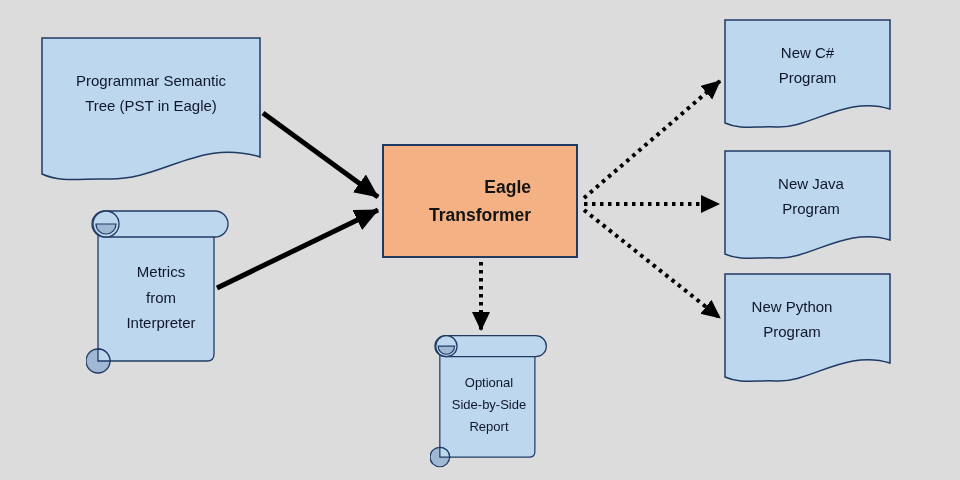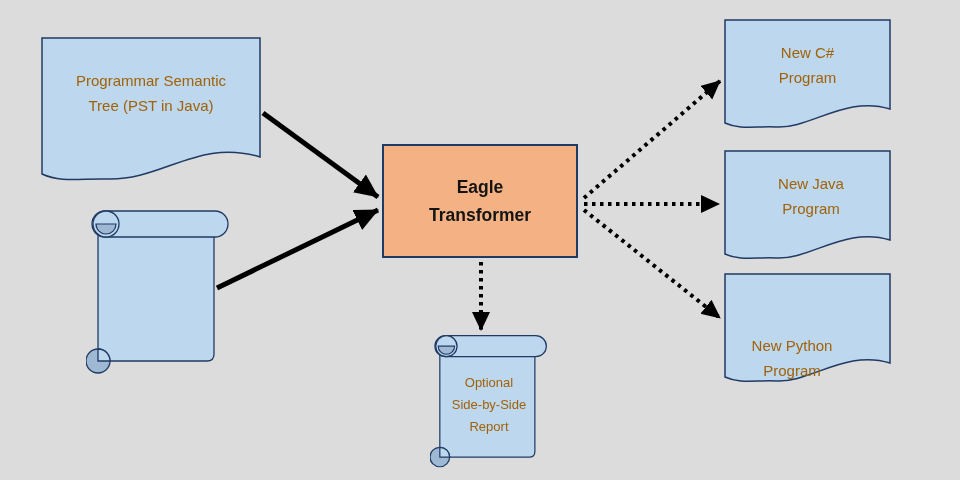--- a/index.html
+++ b/index.html
@@ -13,21 +13,21 @@
   }
   .shape { position: absolute; }
   .shape svg { display: block; }
   .node-label {
     position: absolute;
     display: flex;
     align-items: center;
     justify-content: center;
     text-align: center;
     white-space: pre-line;
-    color: #a16207;
+    color: #0f172a;
     font-size: 15px;
     line-height: 1.7;
     pointer-events: none;
   }
   .label-bold {
     font-weight: bold;
     color: #141414;
     font-size: 17.5px;
     line-height: 1.6;
   }
@@ -38,39 +38,42 @@
 <body>
 
 <div id="canvas">
 
   <div class="shape" style="left:41px; top:37px;">
     <svg width="221" height="150" viewBox="0 0 221 150">
       <path d="M1,1 H219 V120 C158,101 121,144 66,142 C42,141 20,146 1,137 Z" stroke-width="1.5" fill="#bdd7ee" stroke="#203a64"></path>
     </svg>
   </div>
   <div class="node-label" style="left:41px; top:37px; width:220px; height:112px;">Programmar Semantic
-Tree (PST in Java)</div>
+Tree (PST in Eagle)</div>
 
   <div class="shape" style="left:86px; top:209px;">
     <svg width="144" height="168" viewBox="0 0 144 168">
       <path d="M12,26 H128 V145 Q128,152 121,152 H12 Z" stroke-width="1.3" fill="#bdd7ee" stroke="#203a64"></path>
       <circle cx="12" cy="152" r="12" stroke-width="1.3" fill="#9fb8d4" stroke="#203a64"></circle>
       <path d="M12,152 L12,140 A12,12 0 0 1 24,152 Z" stroke-width="1.3" fill="#bdd7ee" stroke="#203a64"></path>
       <rect x="6" y="2" width="136" height="26" rx="13" stroke-width="1.3" fill="#bdd7ee" stroke="#203a64"></rect>
       <circle cx="20" cy="15" r="13" stroke-width="1.3" fill="#bdd7ee" stroke="#203a64"></circle>
       <path d="M10,15 a10,10 0 0 0 20,0 z" stroke-width="1.2" fill="#9fb8d4" stroke="#203a64"></path>
     </svg>
   </div>
+  <div class="node-label" style="left:92px; top:240px; width:138px; height:115px;">Metrics
+from
+Interpreter</div>
 
   <div class="shape" style="left:382px; top:144px;">
     <svg width="196" height="114" viewBox="0 0 196 114">
       <rect x="1" y="1" width="194" height="112" stroke-width="2" fill="#f4b183" stroke="#203a64"></rect>
     </svg>
   </div>
-  <div class="node-label label-bold" style="left:382px; top:144px; width:196px; height:114px;">Eagle
+  <div class="node-label label-bold" style="left:382px; top:144px; width:196px; height:114px;text-align:right;">Eagle
 Transformer</div>
 
   <div class="shape" style="left:724px; top:19px;">
     <svg width="168" height="114" viewBox="0 0 168 114">
       <path d="M1,1 H166 V90 C122,76 86,110 52,108 C32,107 16,111 1,104 Z" stroke-width="1.5" fill="#bdd7ee" stroke="#203a64"></path>
     </svg>
   </div>
   <div class="node-label" style="left:724px; top:19px; width:167px; height:92px;">New C#
 Program</div>
 
@@ -80,21 +83,21 @@
     </svg>
   </div>
   <div class="node-label" style="left:724px; top:150px; width:174px; height:92px;">New Java
 Program</div>
 
   <div class="shape" style="left:724px; top:273px;">
     <svg width="168" height="114" viewBox="0 0 168 114">
       <path d="M1,1 H166 V90 C122,76 86,110 52,108 C32,107 16,111 1,104 Z" stroke-width="1.5" fill="#bdd7ee" stroke="#203a64"></path>
     </svg>
   </div>
-  <div class="node-label" style="left:724px; top:273px; width:136px; height:92px;margin-top:39px;">New Python
+  <div class="node-label" style="left:724px; top:273px; width:136px; height:92px;">New Python
 Program</div>
 
   <div class="shape" style="left:430px; top:334px;">
     <svg width="118" height="136" viewBox="0 0 144 168" preserveAspectRatio="none">
       <path d="M12,26 H128 V145 Q128,152 121,152 H12 Z" stroke-width="1.5" fill="#bdd7ee" stroke="#203a64"></path>
       <circle cx="12" cy="152" r="12" stroke-width="1.5" fill="#9fb8d4" stroke="#203a64"></circle>
       <path d="M12,152 L12,140 A12,12 0 0 1 24,152 Z" stroke-width="1.5" fill="#bdd7ee" stroke="#203a64"></path>
       <rect x="6" y="2" width="136" height="26" rx="13" stroke-width="1.5" fill="#bdd7ee" stroke="#203a64"></rect>
       <circle cx="20" cy="15" r="13" stroke-width="1.5" fill="#bdd7ee" stroke="#203a64"></circle>
       <path d="M10,15 a10,10 0 0 0 20,0 z" stroke-width="1.4" fill="#9fb8d4" stroke="#203a64"></path>

